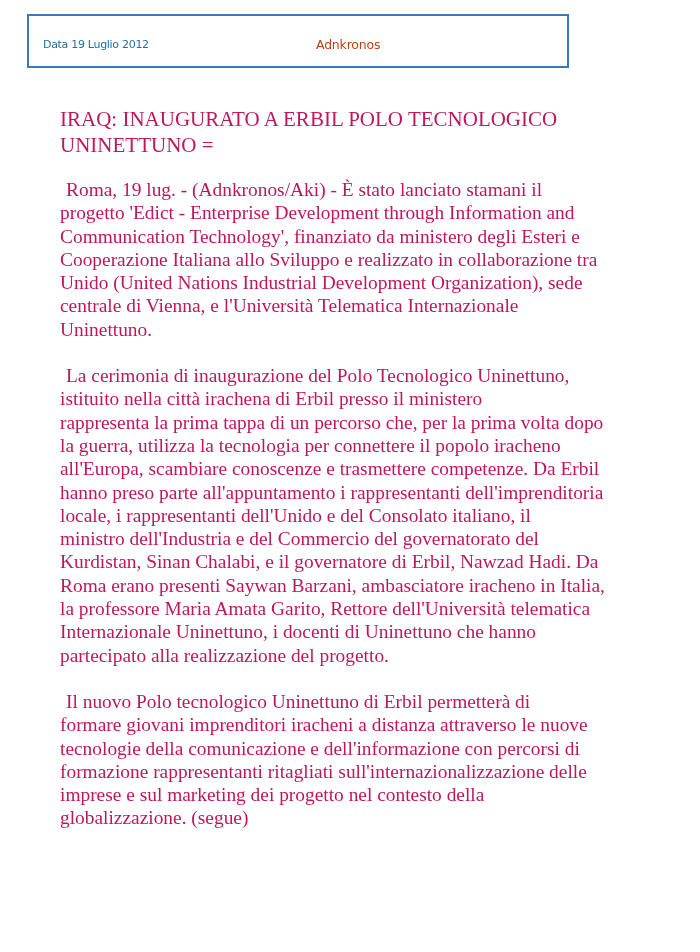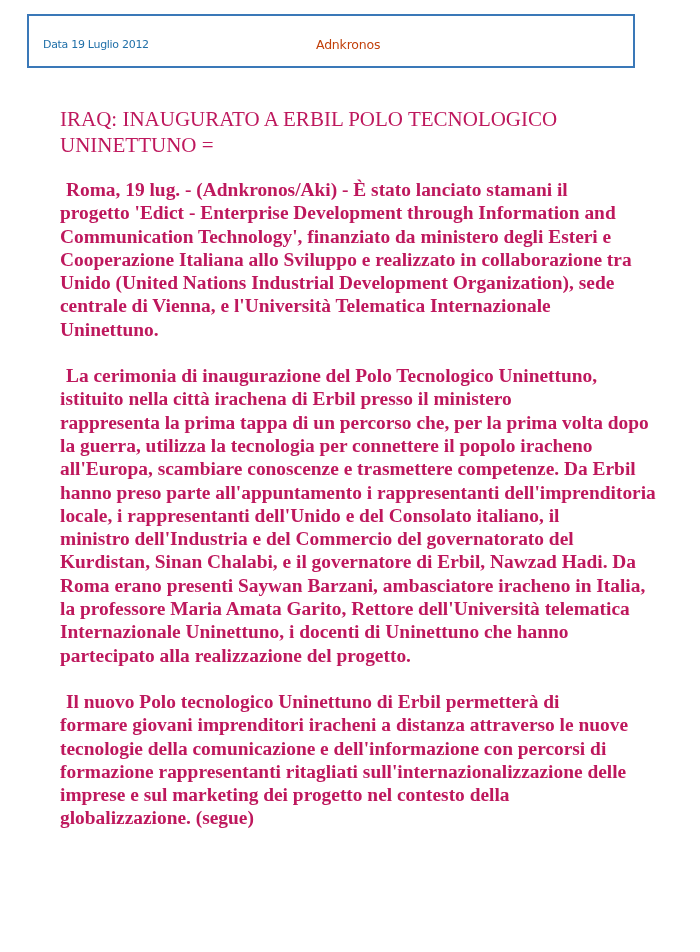--- a/index.html
+++ b/index.html
@@ -1,18 +1,18 @@
 <!DOCTYPE html>
 <html><head>
 <meta charset="utf-8">
 <style>
   html, body { margin: 0; padding: 0; background: #ffffff; }
   body { width: 700px; height: 952px; position: relative; overflow: hidden; }
   .header-box {
-    position: absolute; left: 27px; top: 14px; width: 608px; height: 54px;
+    position: absolute; left: 27px; top: 14px; width: 542px; height: 54px;
     border: 2px solid #3a78b8; box-sizing: border-box; background: #fff;
   }
   .header-date {
     position: absolute; left: 14px; top: 22px;
     font-family: "DejaVu Sans", sans-serif; font-size: 11px; color: #1f6fa8;
     letter-spacing: -0.3px;
   }
   .header-source {
     position: absolute; left: 287px; top: 21px;
     font-family: "DejaVu Sans", sans-serif; font-size: 12.5px; font-weight: normal; color: #c2410c;
@@ -23,21 +23,21 @@
     font-family: "Liberation Serif", serif; color: #be185d;
   }
   .title {
     font-size: 21px; line-height: 26px; margin: 0 0 20px 0; font-weight: normal;
     width: 560px;
   }
   .para {
     font-size: 19.4px; line-height: 23.3px; margin: 0 0 23px 0;
     text-indent: 6px;
   }
-  .para .line { display: block; white-space: nowrap; font-weight: bold; }
+  .para .line { display: block; white-space: nowrap; }
   .para .line:first-child { padding-left: 0; }
 </style>
 </head>
 <body>
 
 <div class="header-box">
   <span class="header-date">Data 19 Luglio 2012</span>
   <span class="header-source">Adnkronos</span>
 </div>
 

